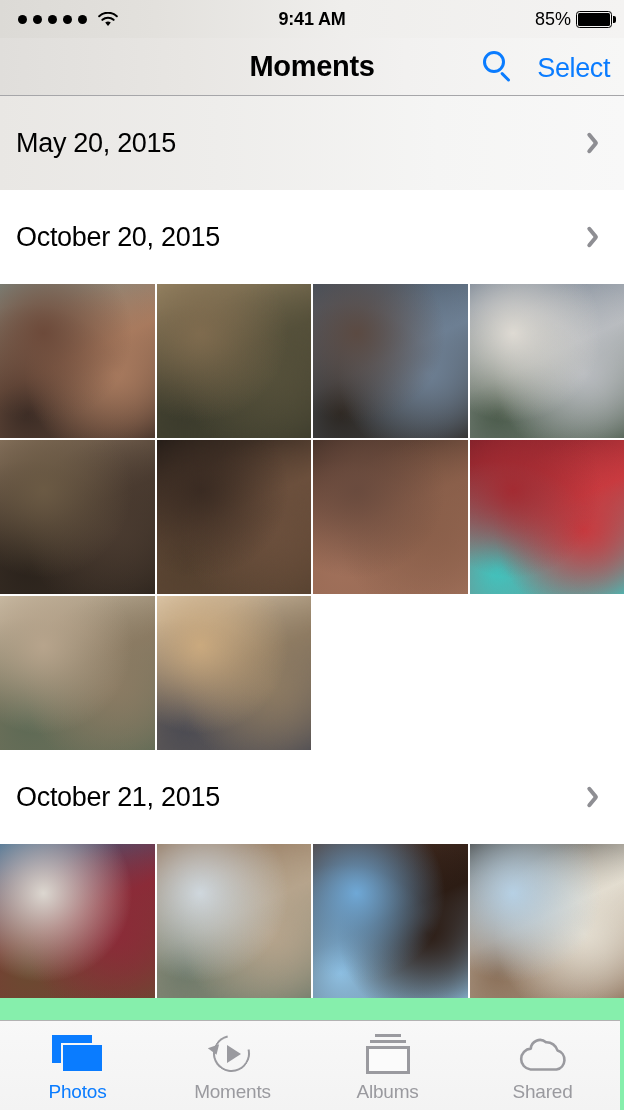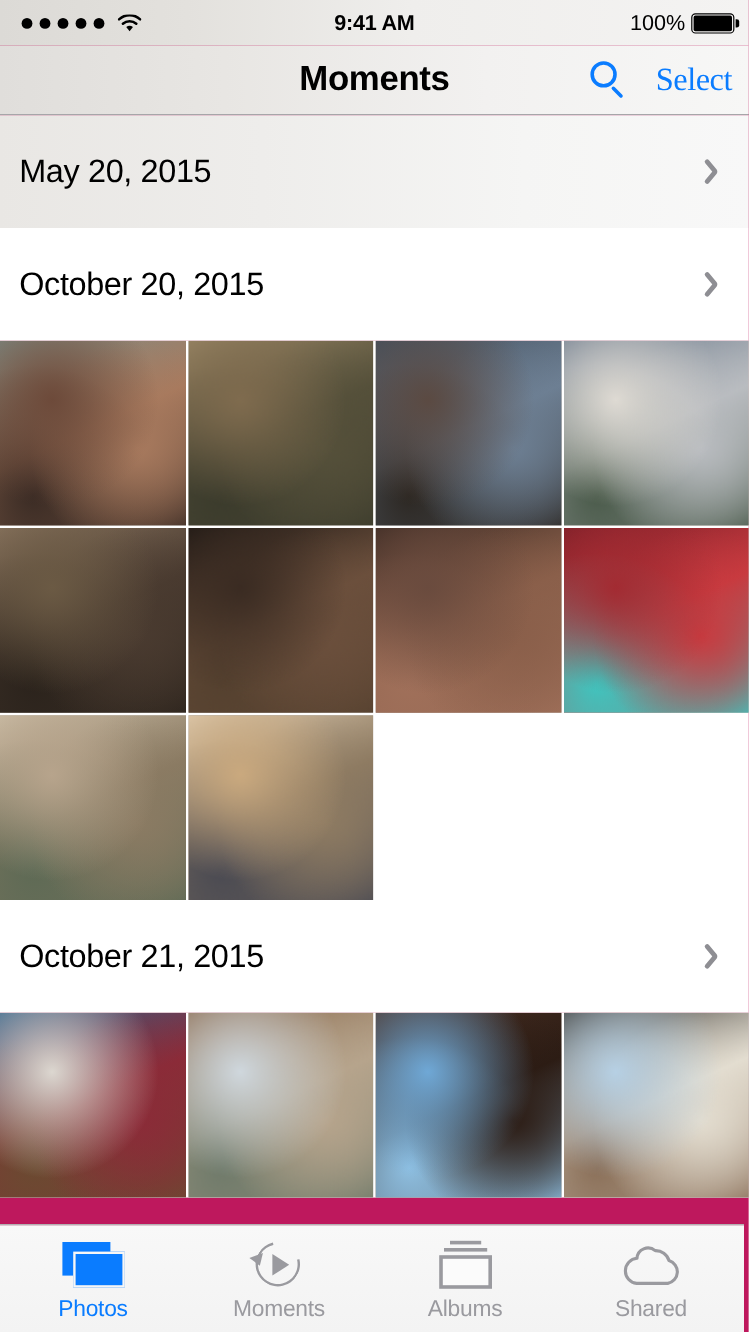--- a/index.html
+++ b/index.html
@@ -4,21 +4,21 @@
 <title>Photos — Moments</title>
 <style>
   * { margin:0; padding:0; box-sizing:border-box; }
   html, body {
     width:624px; height:1110px;
     font-family:"Liberation Sans", sans-serif;
     background:#ffffff;
     overflow:hidden;
     -webkit-font-smoothing:antialiased;
   }
-  #screen { position:relative; width:624px; height:1110px; background:#be185d; }
+  #screen { position:relative; width:624px; height:1110px; background:#86efac; }
 
   
   .status-bar {
     position:relative; height:38px; width:100%;
     background:linear-gradient(to right,#dcdad6 0%,#e3e1dd 25%,#efeeec 55%,#f4f3f2 100%);
     display:flex; align-items:center;
   }
   .sb-left { position:absolute; left:18px; display:flex; align-items:center; gap:7px; }
   .dots { display:flex; gap:6px; align-items:center; }
   .dot { width:9px; height:9px; border-radius:50%; background:#000; }
@@ -60,21 +60,21 @@
     content:""; position:absolute; left:5px; width:5px; height:15px;
     background:#0a7cff; border-radius:2.5px;
   }
   .chev-back::before { top:0px; transform:rotate(42deg); transform-origin:bottom center; }
   .chev-back::after  { top:13px; transform:rotate(-42deg); transform-origin:top center; }
   .nav-back-label { font-size:27px; color:#0a7cff; letter-spacing:-0.4px; }
   .nav-title {
     position:absolute; left:0; right:0; text-align:center;
     font-size:29px; font-weight:bold; color:#000; letter-spacing:-0.3px;
   }
-  .nav-right { position:absolute; right:14px; display:flex; align-items:center; gap:22px;font-family:Liberation Serif, serif; }
+  .nav-right { position:absolute; right:14px; display:flex; align-items:flex-end; gap:22px; }
   .search-btn { width:34px; height:34px; position:relative; cursor:pointer; }
   .search-btn .ring {
     position:absolute; left:2px; top:1px; width:22px; height:22px;
     border:3px solid #0a7cff; border-radius:50%;
   }
   .search-btn .handle {
     position:absolute; left:20px; top:21px; width:12px; height:3.2px;
     background:#0a7cff; border-radius:2px; transform:rotate(45deg); transform-origin:left center;
   }
   .nav-select { font-size:27px; color:#0a7cff; letter-spacing:-0.4px; cursor:pointer; }
@@ -190,21 +190,21 @@
       <span class="wifi">
         <svg width="20" height="15" viewBox="0 0 20 15">
           <path d="M1.2 4.2 A13 13 0 0 1 18.8 4.2" fill="none" stroke="#000" stroke-width="2.1" stroke-linecap="round"></path>
           <path d="M4.4 7.8 A8.5 8.5 0 0 1 15.6 7.8" fill="none" stroke="#000" stroke-width="2.1" stroke-linecap="round"></path>
           <path d="M10 14 L7.2 10.6 A4.4 4.4 0 0 1 12.8 10.6 Z" fill="#000"></path>
         </svg>
       </span>
     </div>
     <div class="sb-center">9:41 AM</div>
     <div class="sb-right">
-      <span>100%</span>
+      <span>85%</span>
       <span class="battery">
         <span class="shell"></span>
           <span class="fill"></span>
           <span class="nub"></span>
       </span>
     </div>
   </div>
 
   <div class="nav-bar">
     <div class="nav-title">Moments</div>

